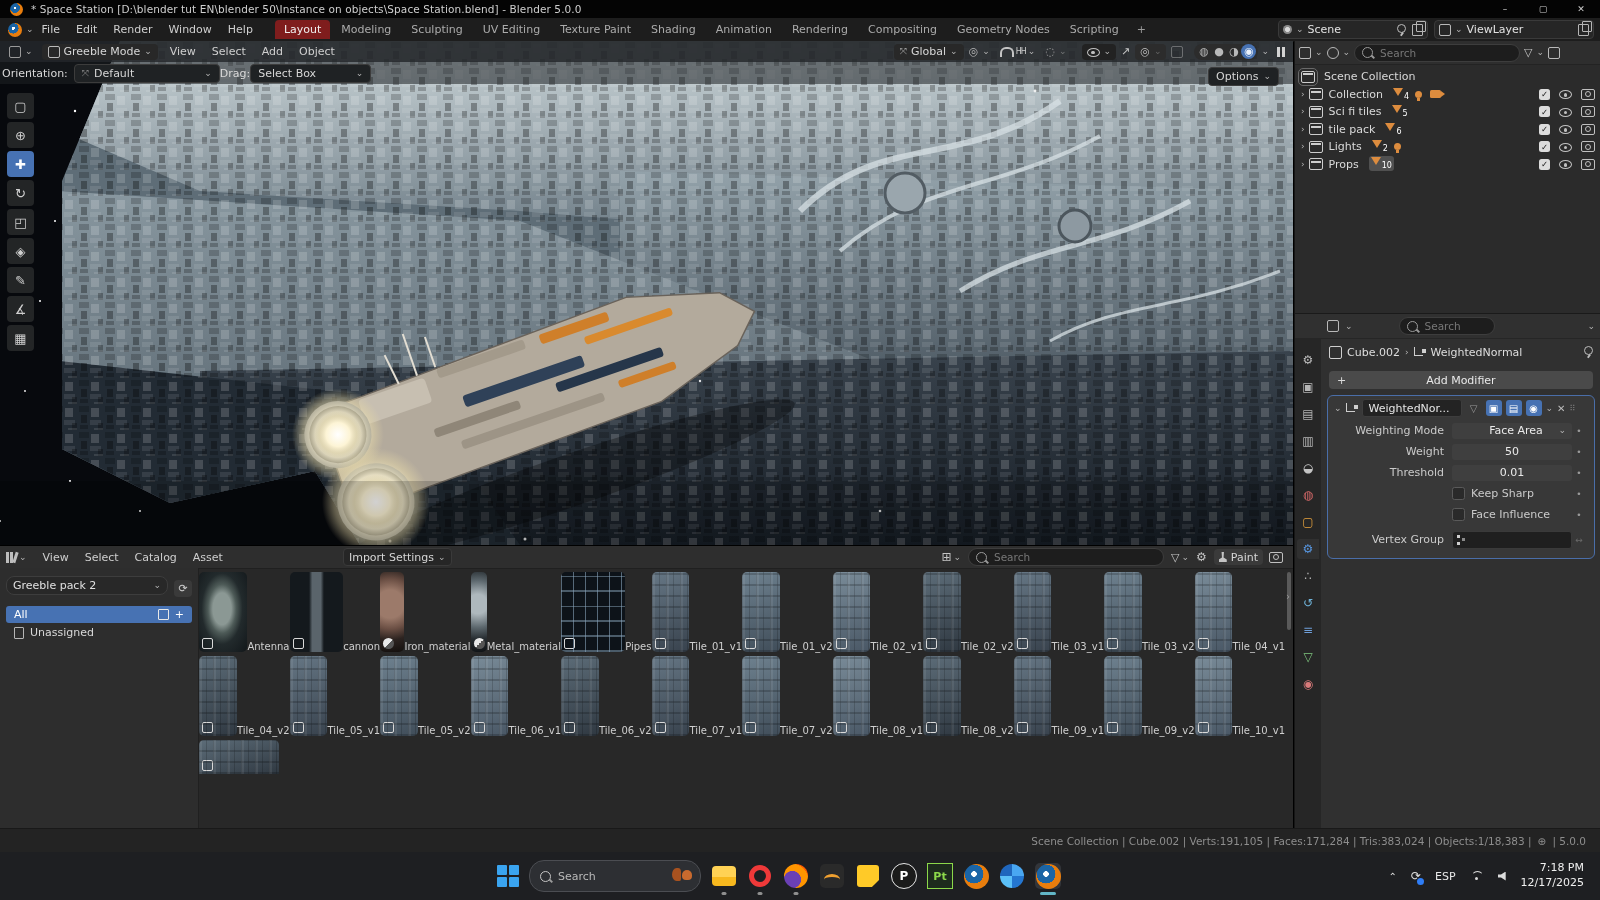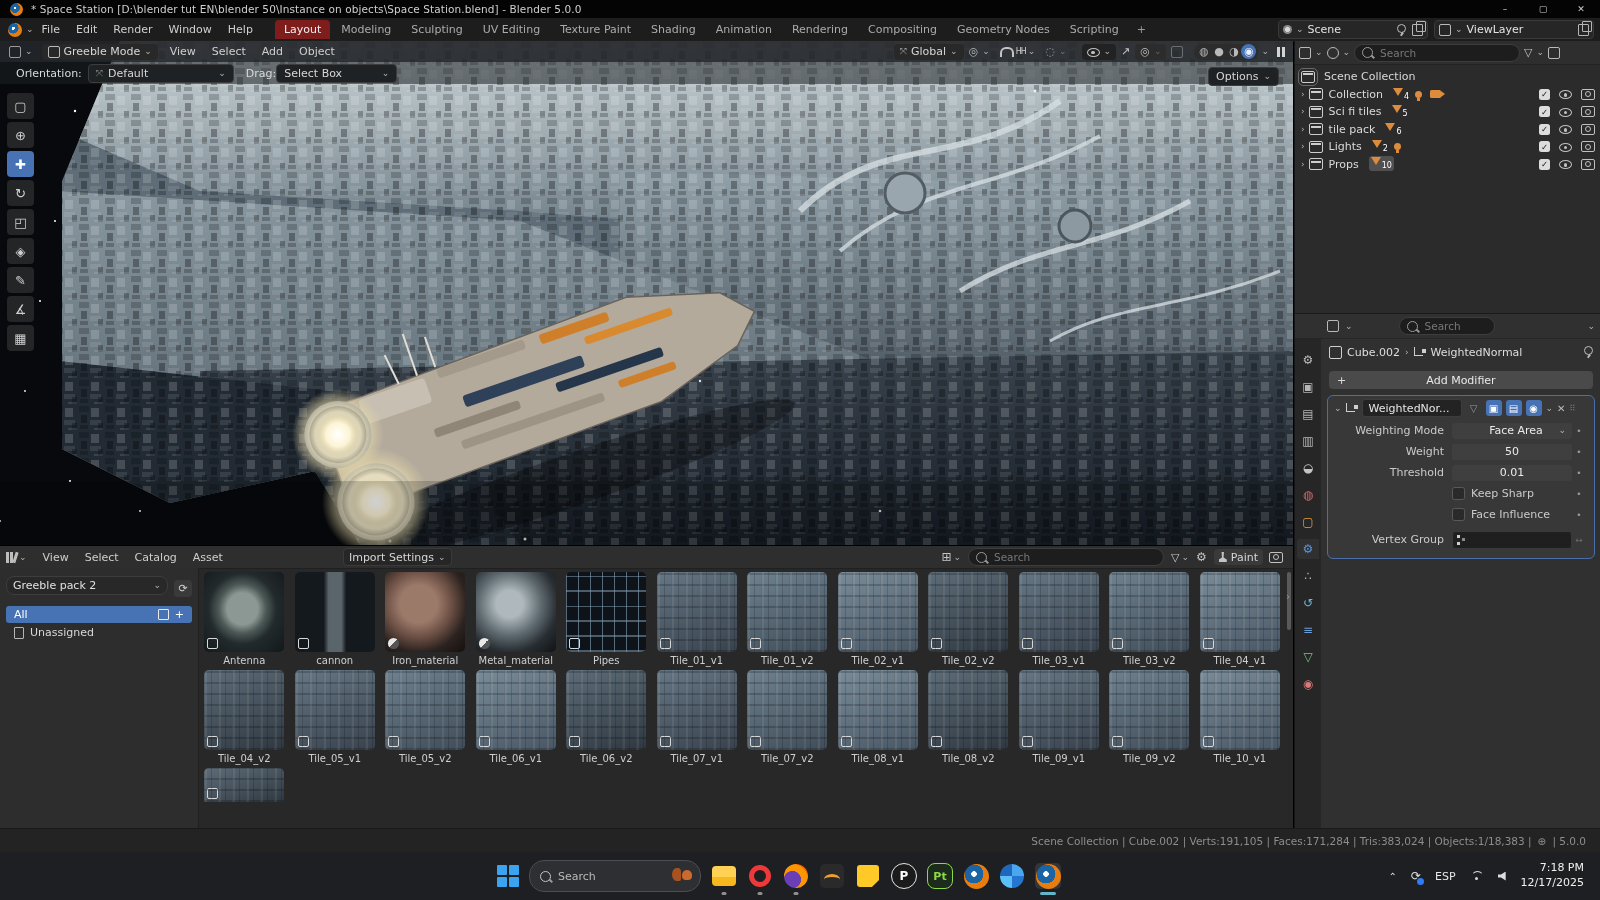--- a/index.html
+++ b/index.html
@@ -122,21 +122,21 @@
   #asset-header{height:22px;background:#2e2e2e;display:flex;align-items:center;padding:0 6px;gap:2px;border-bottom:1px solid #202020}
   #asset-side{position:absolute;left:0;top:22px;width:198px;bottom:0;background:#2d2d2d;border-right:1px solid #202020;padding-top:6px}
   .lib-dd{margin:2px 6px;height:17px;background:#282828;border:1px solid #3d3d3d;border-radius:8px;display:flex;align-items:center;
     padding:0 6px;gap:4px;color:#e0e0e0}
   .refresh{width:18px;height:17px;background:#3a3a3a;border-radius:4px;display:flex;align-items:center;justify-content:center;color:#c9c9c9;font-size:11px}
   .cat-row{height:17px;display:flex;align-items:center;padding:0 8px;gap:6px;margin:1px 6px;border-radius:3px;color:#d8d8d8}
   .cat-row.sel{background:#4772b3;color:#fff}
   .cat-row .mini{margin-left:auto;display:flex;gap:6px;align-items:center}
   #asset-grid{position:absolute;left:199px;top:22px;right:8px;bottom:0;overflow:hidden;padding-top:4px}
   .a-row{display:flex;margin-bottom:4px}
-  .a-card{width:90.5px;display:flex;flex-direction:column;align-items:center}
+  .a-card{width:90.5px;display:flex;flex-direction:row;align-items:flex-end}
   .thumb{width:80px;height:80px;border-radius:5px;position:relative;overflow:hidden;background:#20262c}
   .thumb.tilep::after{content:"";position:absolute;inset:0;opacity:.55;background:
     repeating-linear-gradient(90deg,rgba(255,255,255,.14) 0 3px,transparent 3px 14px),
     repeating-linear-gradient(0deg,rgba(0,0,0,.35) 0 2px,transparent 2px 11px),
     repeating-linear-gradient(90deg,rgba(0,0,0,.3) 0 1px,transparent 1px 7px)}
   .thumb.pipesp::after{content:"";position:absolute;inset:0;opacity:.9;background:
     repeating-linear-gradient(90deg,rgba(150,180,205,.6) 0 1.5px,transparent 1.5px 12px),
     repeating-linear-gradient(0deg,rgba(150,180,205,.5) 0 1.5px,transparent 1.5px 15px)}
   .badge{position:absolute;left:3px;bottom:3px;width:12px;height:12px;display:flex;align-items:center;justify-content:center}
   .badge.obj{border:1.4px solid #d9d9d9;border-radius:2px;width:9px;height:9px}
@@ -160,21 +160,21 @@
   .tico{width:26px;height:26px;border-radius:5px;position:relative;display:flex;align-items:center;justify-content:center}
   .dotu{position:absolute;bottom:-6px;left:50%;transform:translateX(-50%);width:5px;height:3px;border-radius:2px;background:#8f8f8f}
   .dotu.act{width:16px;background:#62b6c7}
   .tk-explorer{background:linear-gradient(#ffd255 55%,#f7b81e 55%);border-radius:4px;width:24px;height:20px}
   .tk-opera{width:22px;height:22px;border-radius:50%;border:5px solid #ef3939;box-sizing:border-box}
   .tk-firefox{width:24px;height:24px;border-radius:50%;background:radial-gradient(circle at 35% 65%,#6a3fb5 0 38%,#ff9500 40% 70%,#ff5b00 72% 100%)}
   .tk-arc{width:24px;height:24px;border-radius:5px;background:#2a2a2a;position:relative}
   .tk-arc::after{content:"";position:absolute;left:4px;right:4px;top:10px;height:8px;border-top:3px solid #f0a030;border-radius:50%}
   .tk-notes{width:22px;height:22px;background:#ffca28;border-radius:3px;clip-path:polygon(0 0,100% 0,100% 68%,68% 100%,0 100%)}
   .tk-pureref{width:24px;height:24px;border-radius:50%;background:#1b1b1b;border:1.6px solid #e8e8e8;color:#fff;font-weight:bold;font-size:12px;display:flex;align-items:center;justify-content:center}
-  .tk-pt{width:24px;height:24px;border-radius:8px;background:#1d2b1d;color:#8bd84a;border:1.4px solid #8bd84a;font-size:11px;font-weight:bold;display:flex;align-items:center;justify-content:center}
+  .tk-pt{width:24px;height:24px;border-radius:0;background:#1d2b1d;color:#8bd84a;border:1.4px solid #8bd84a;font-size:11px;font-weight:bold;display:flex;align-items:center;justify-content:center}
   .tk-blender{width:25px;height:25px;border-radius:50%;background:radial-gradient(circle at 40% 40%,#fff 0 13%,#1b65a6 14% 44%,#e87d0d 45% 100%)}
   .tk-photos{width:24px;height:24px;border-radius:5px;background:conic-gradient(#49a7f2 0 25%,#2476d1 25% 50%,#5bc0f8 50% 75%,#1f66bd 75% 100%);border-radius:50%}
   .tico.running{background:#33353a}
   #tb-right{margin-left:auto;display:flex;align-items:center;gap:14px;padding-right:16px;color:#e8e8e8}
   .tray-ic{color:#dcdcdc;font-size:12px;position:relative}
   .sync-dot::after{content:"";position:absolute;right:-3px;bottom:-2px;width:7px;height:7px;background:#2f7df6;border-radius:50%}
   .wifi{width:14px;height:10px;position:relative}
   .wifi::before{content:"";position:absolute;left:1px;top:0;width:11px;height:11px;border:1.6px solid #dcdcdc;border-color:#dcdcdc transparent transparent transparent;border-radius:50%}
   .wifi::after{content:"";position:absolute;left:5.5px;top:6px;width:3px;height:3px;background:#dcdcdc;border-radius:50%}
   .spk{width:9px;height:9px;background:#dcdcdc;clip-path:polygon(0 32%,38% 32%,90% 0,90% 100%,38% 68%,0 68%)}
@@ -390,27 +390,27 @@
         <span class="shade active">◉</span>
       </div>
     <span class="chev" style="margin-left:3px">⌄</span>
     <div class="pausebtn">
         <i></i>
         <i></i>
       </div>
   </div>
 
   <div id="vp-toolrow">
-    <span style="margin-left:16px;color:#d9d9d9">Orientation:</span>
+    <span style="margin-left:2px;color:#d9d9d9">Orientation:</span>
     <div class="pill" style="margin-left:6px;width:130px">
       <span style="color:#9a9a9a;font-size:9px">⤧</span>
       <span class="grow">Default</span>
       <span class="chev">⌄</span>
     </div>
-    <span style="margin-left:12px;color:#d9d9d9">Drag:</span>
+    <span style="color:#d9d9d9">Drag:</span>
     <div class="pill" style="margin-left:0;width:105px">
       <span class="grow">Select Box</span>
       <span class="chev">⌄</span>
     </div>
   </div>
   <div id="vp-options" class="pill">
     <span>Options</span>
     <span class="chev">⌄</span>
   </div>
   <div id="vp-toolbar">

